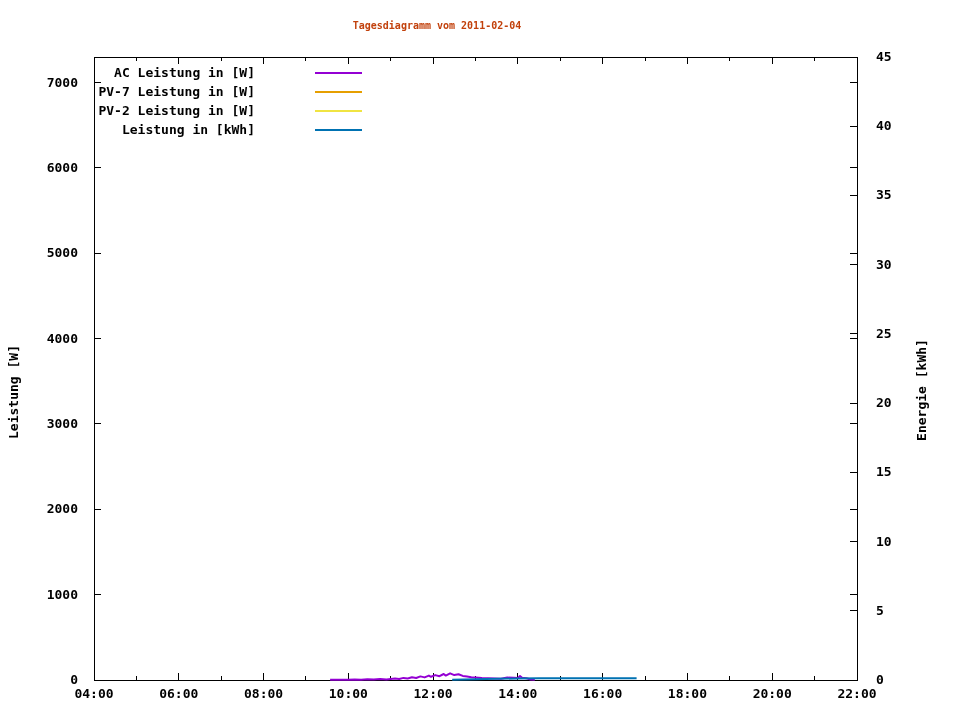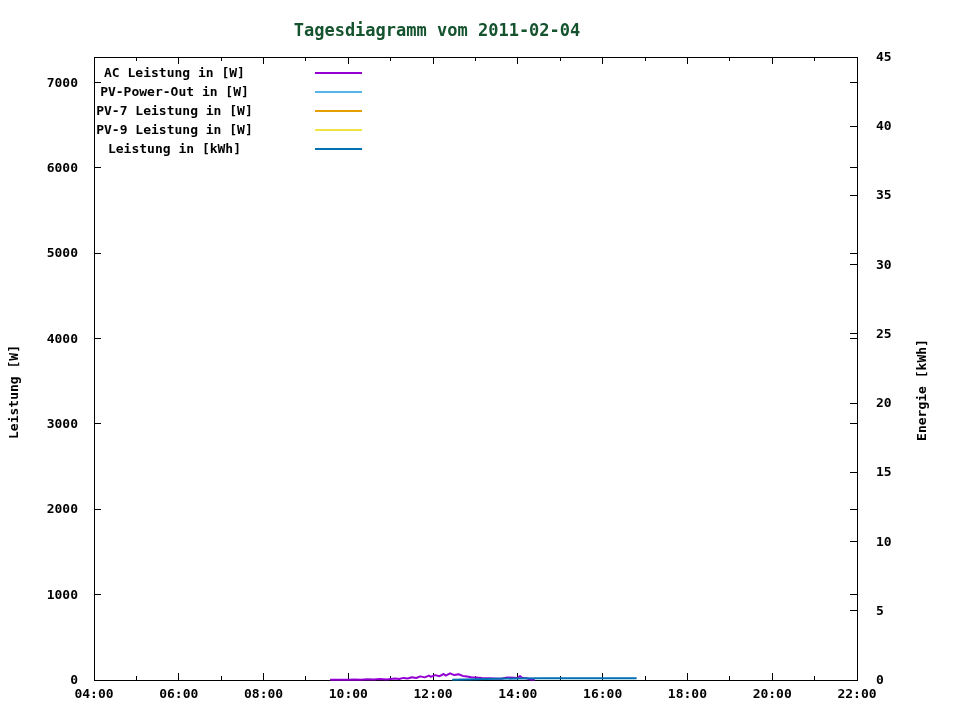--- a/index.html
+++ b/index.html
@@ -1,29 +1,29 @@
 <!DOCTYPE html>
 <html><head>
 <meta charset="utf-8">
 <style>
   html,body{margin:0;padding:0;}
   body{width:960px;height:720px;background:#ffffff;overflow:hidden;
        font-family:"DejaVu Sans Mono","Liberation Mono",monospace;}
   .canvas{position:relative;width:960px;height:720px;background:#ffffff;}
   .title{position:absolute;left:437px;top:20px;transform:translateX(-50%);
-         font-size:17px;font-weight:bold;color:#14532d;white-space:nowrap;}
+         font-size:10px;font-weight:bold;color:#c2410c;white-space:nowrap;}
   .ylabel{position:absolute;font-size:13px;font-weight:bold;color:#000;white-space:nowrap;}
   .ylabel.left{left:13px;top:392px;transform:translate(-50%,-50%) rotate(-90deg);}
   .ylabel.right{left:921px;top:390px;transform:translate(-50%,-50%) rotate(-90deg);}
   svg{position:absolute;left:0;top:0;}
   svg text{font-family:"DejaVu Sans Mono","Liberation Mono",monospace;
            font-size:13px;font-weight:bold;fill:#000;}
   #legend{position:absolute;left:94px;top:63px;}
   .legend-row{display:flex;align-items:center;height:19px;}
-  .legend-label{width:161px;text-align:center;font-size:13px;font-weight:bold;
+  .legend-label{width:161px;text-align:right;font-size:13px;font-weight:bold;
                 color:#000;white-space:nowrap;}
   .legend-gap{width:60px;}
   .legend-swatch{width:47px;height:2px;}
 </style>
 </head>
 <body>
 
 <div class="canvas">
   <div class="title">Tagesdiagramm vom 2011-02-04</div>
   <div class="ylabel left">Leistung [W]</div>
@@ -133,31 +133,26 @@
         <polyline points="452.2,679.7 475.5,679.2 496.7,678.8 517.9,678.5 539.1,678.3 560.3,678.2 581.5,678.2 602.7,678.2 636.6,678.2" fill="none" stroke="#0072b2" stroke-width="2" stroke-linejoin="round" stroke-linecap="butt"></polyline>
       </g>
     </svg>
   <div id="legend">
       <div class="legend-row">
         <span class="legend-label">AC Leistung in [W]</span>
         <span class="legend-gap"></span>
         <span class="legend-swatch" style="background: rgb(148, 0, 211);"></span>
       </div>
       <div class="legend-row">
-        <span class="legend-label">PV-Power-Out in [W]</span>
-        <span class="legend-gap"></span>
-        <span class="legend-swatch" style="background: rgb(86, 180, 233);"></span>
-      </div>
-      <div class="legend-row">
         <span class="legend-label">PV-7 Leistung in [W]</span>
         <span class="legend-gap"></span>
         <span class="legend-swatch" style="background: rgb(230, 159, 0);"></span>
       </div>
       <div class="legend-row">
-        <span class="legend-label">PV-9 Leistung in [W]</span>
+        <span class="legend-label">PV-2 Leistung in [W]</span>
         <span class="legend-gap"></span>
         <span class="legend-swatch" style="background: rgb(240, 228, 66);"></span>
       </div>
       <div class="legend-row">
         <span class="legend-label">Leistung in [kWh]</span>
         <span class="legend-gap"></span>
         <span class="legend-swatch" style="background: rgb(0, 114, 178);"></span>
       </div>
     </div>
 </div>

